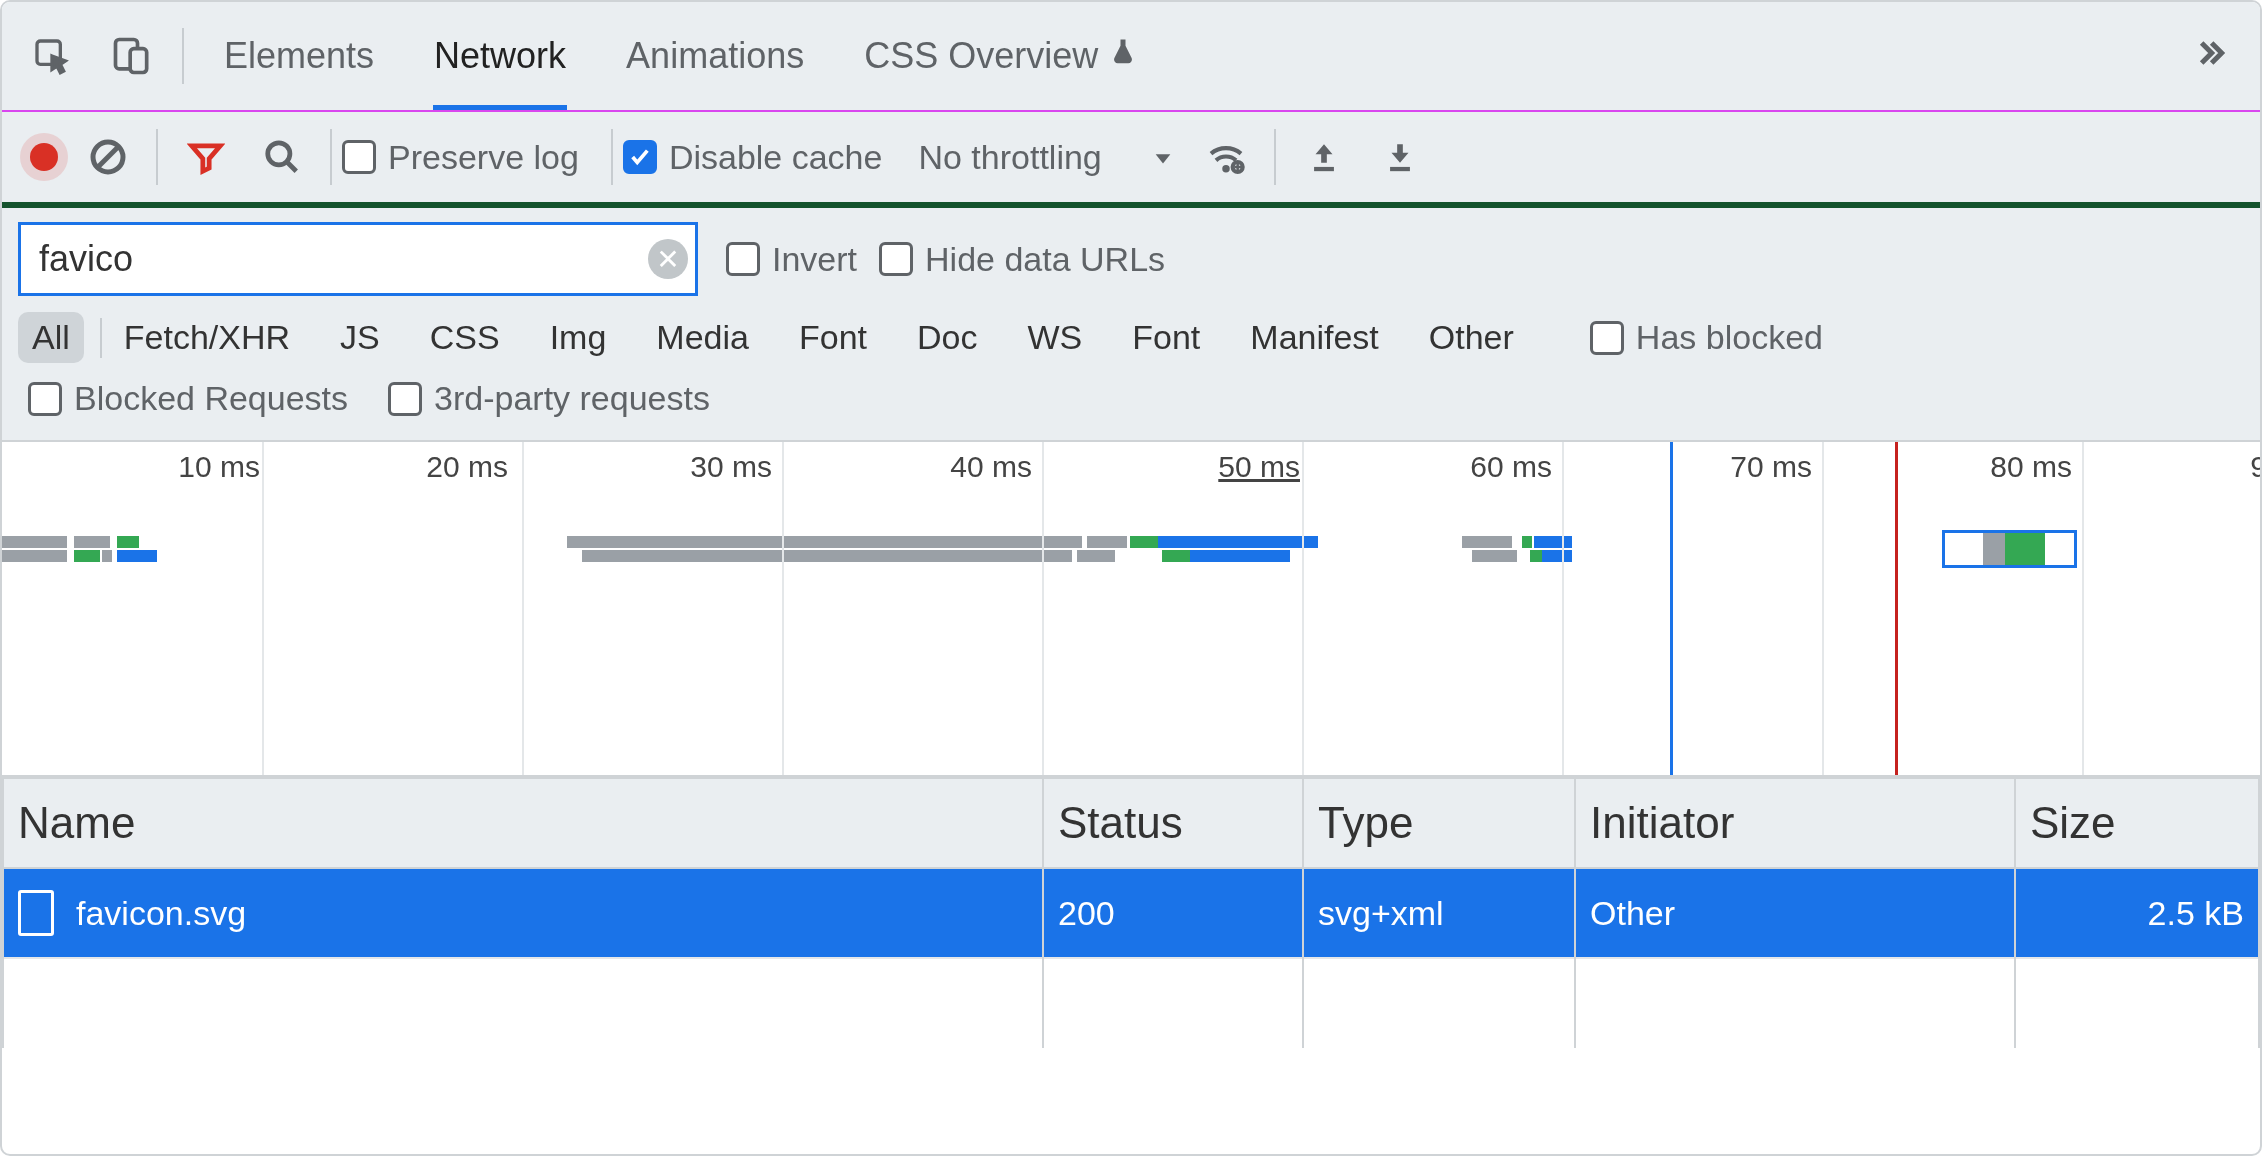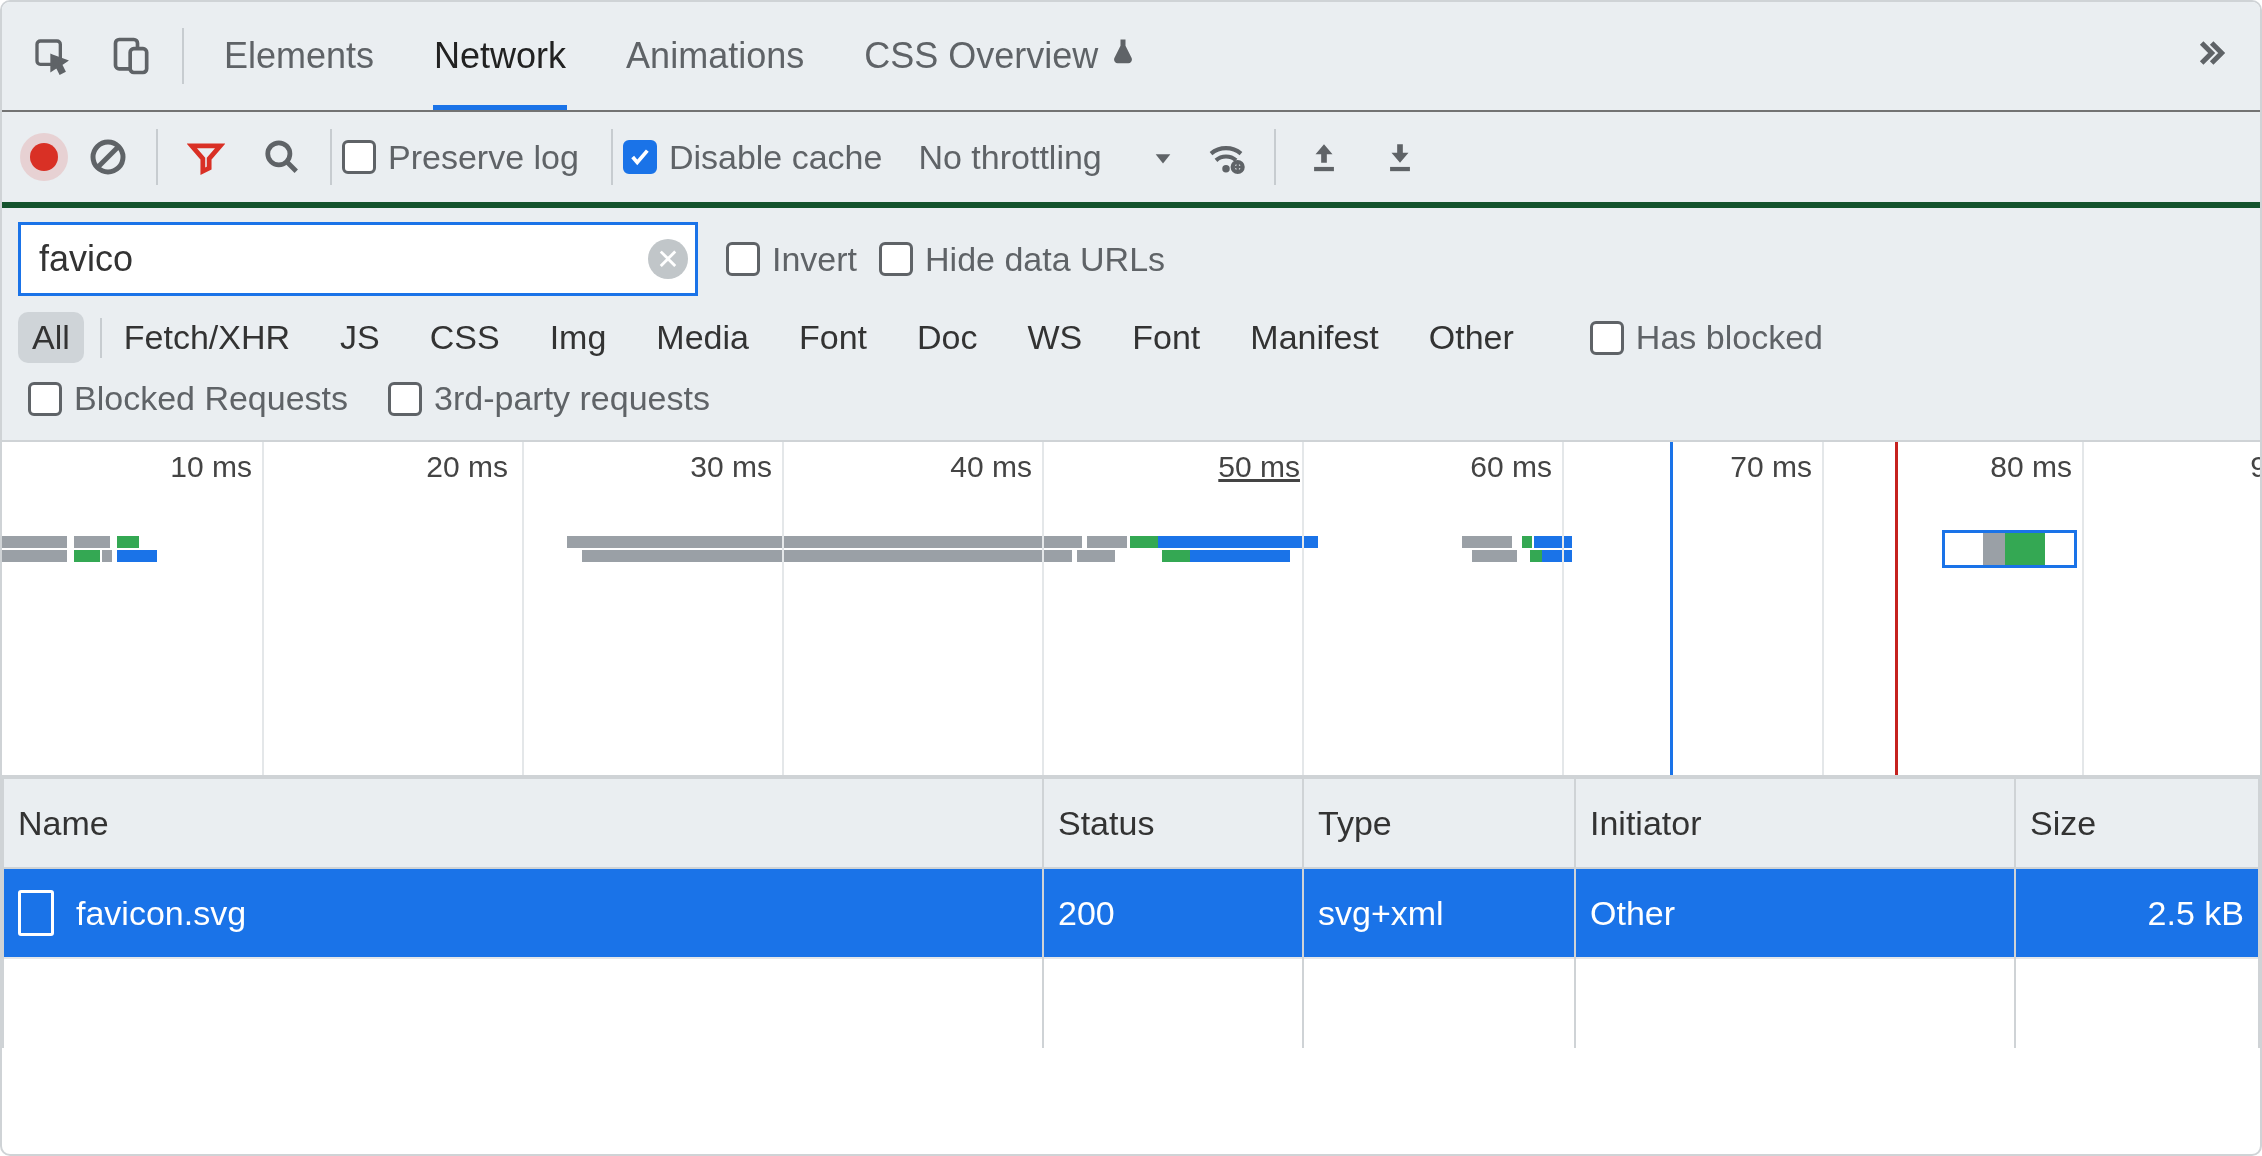--- a/index.html
+++ b/index.html
@@ -20,21 +20,21 @@
     background: #fff;
     position: relative;
   }
 
   
   .tabs-row {
     height: 110px;
     display: flex;
     align-items: center;
     background: #eaeef1;
-    border-bottom: 2px solid #737373;
+    border-bottom: 2px solid #d946ef;
     padding: 0 10px;
   }
   .tool-icon {
     width: 52px;
     height: 52px;
     display: flex;
     align-items: center;
     justify-content: center;
     margin: 0 14px;
     color: #5f6367;
@@ -252,21 +252,21 @@
   .tbl {
     width: 100%;
     border-collapse: collapse;
     table-layout: fixed;
   }
   .tbl th {
     background: #eaeef1;
     border: 2px solid #cfd3d6;
     text-align: left;
     font-weight: 400;
-    font-size: 34px;
+    font-size: 44px;
     color: #333;
     padding: 16px 14px;
     height: 90px;
   }
   .tbl td {
     border-left: 2px solid #cfd3d6;
     border-right: 2px solid #cfd3d6;
     font-size: 34px;
     padding: 16px 14px;
     color: #fff;
@@ -481,21 +481,21 @@
       <div class="bar" style="left:1528px; width:12px; top:14px; background:#34a853"></div>
       <div class="bar" style="left:1540px; width:30px; top:14px; background:#1a73e8"></div>
     </div>
     <div class="tl-vline" style="left:1668px; background:#1a73e8"></div>
     <div class="tl-vline" style="left:1893px; background:#c5221f"></div>
     <div class="tl-select" style="left:1940px; width:135px">
       <div class="tl-select-inner-gr" style="left:38px; width:22px"></div>
       <div class="tl-select-inner-g" style="left:60px; width:40px"></div>
     </div>
   <div class="tl-grid" style="left: 260px;"></div>
-      <div class="tl-label" style="left: 260px;">10 ms</div>
+      <div class="tl-label" style="left: 268px;">10 ms</div>
       <div class="tl-grid" style="left: 520px;"></div>
       <div class="tl-label" style="left: 516px;">20 ms</div>
       <div class="tl-grid" style="left: 780px;"></div>
       <div class="tl-label" style="left: 780px;">30 ms</div>
       <div class="tl-grid" style="left: 1040px;"></div>
       <div class="tl-label" style="left: 1040px;">40 ms</div>
       <div class="tl-grid" style="left: 1300px;"></div>
       <div class="tl-label" style="left: 1308px; text-decoration: underline;">50 ms</div>
       <div class="tl-grid" style="left: 1560px;"></div>
       <div class="tl-label" style="left: 1560px;">60 ms</div>

